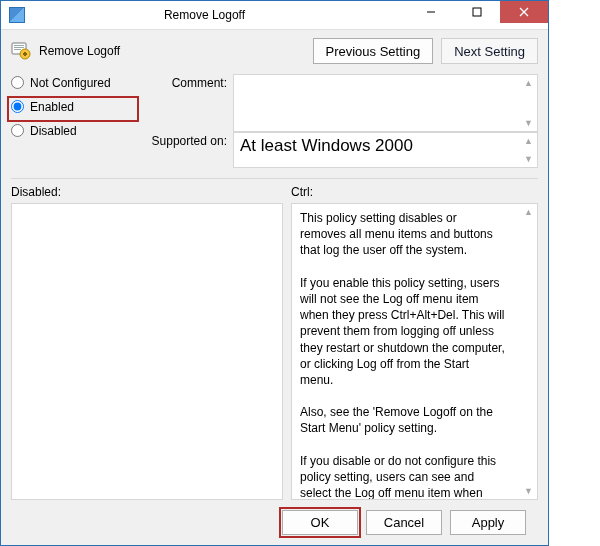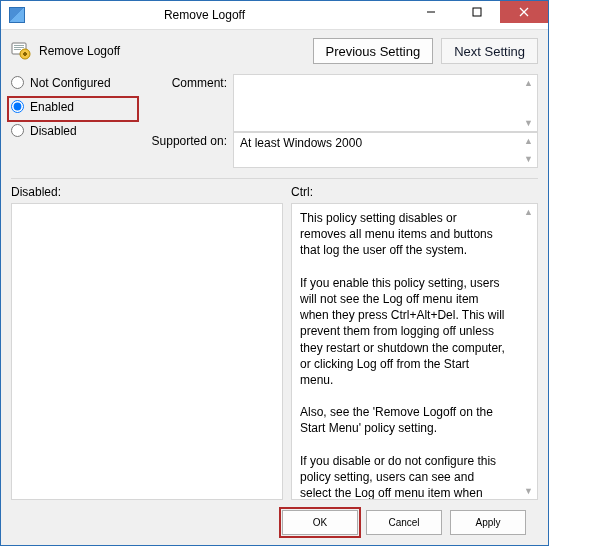--- a/index.html
+++ b/index.html
@@ -23,32 +23,32 @@
   .radio-col{width:120px;display:flex;flex-direction:column;gap:6px;padding-top:2px}
   .radio-item{display:flex;align-items:flex-start;gap:6px;height:18px}
   .radio-item input{margin:0}
   .radio-hl{border:2px solid #b02a2a;padding:2px 12px 2px 2px;margin:-4px -8px -4px -4px}
   .right-col{flex:1;display:flex;flex-direction:column;}
   .field-row{display:flex;gap:6px}
   .field-lbl{width:82px;text-align:right;padding-top:2px}
   .txtarea{flex:1;border:1px solid #d6d6d6;background:#fff;position:relative;box-sizing:border-box}
   .txtarea.comment{height:58px}
   .txtarea.supported{height:36px}
-  .txtarea .inner{padding:3px 18px 3px 6px;font-size:12px;color:#000}
+  .txtarea .inner{padding:3px 18px 3px 6px;font-size:17px;color:#000}
   .scroll-arrows{position:absolute;right:0;top:0;bottom:0;width:17px;display:flex;flex-direction:column;justify-content:space-between}
   .sa{height:16px;display:flex;align-items:center;justify-content:center;color:#a8a8a8;font-size:9px}
   .hr{border:none;border-top:1px solid #d8d8d8;margin:10px 0 6px 0}
   .lower-labels{display:flex}
   .lower-labels .l1{width:280px}
   .lower{flex:1;display:flex;gap:8px;margin-top:4px;min-height:0}
   .options-box{width:272px;border:1px solid #d6d6d6;background:#fff;box-sizing:border-box}
   .help-box{flex:1;border:1px solid #d6d6d6;background:#fff;box-sizing:border-box;position:relative;overflow:hidden}
   .help-inner{padding:6px 32px 6px 8px;font-size:12px;line-height:1.35;white-space:pre-wrap}
   .btn-row{display:flex;justify-content:flex-end;gap:8px;padding:10px 12px}
-  .btn{width:74px;height:23px;background:#fdfdfd;border:1px solid #adadad;font-size:10px;display:flex;align-items:center;justify-content:center}
+  .btn{width:74px;height:23px;background:#fdfdfd;border:1px solid #adadad;font-size:13px;display:flex;align-items:center;justify-content:center}
   .btn.hl{outline:2px solid #b02a2a;outline-offset:1px}
 </style>
 </head>
 <body>
 
 <div class="window">
 
   <div class="titlebar">
     <div class="title-icon"></div>
     <div class="title-text">Remove Logoff</div>

